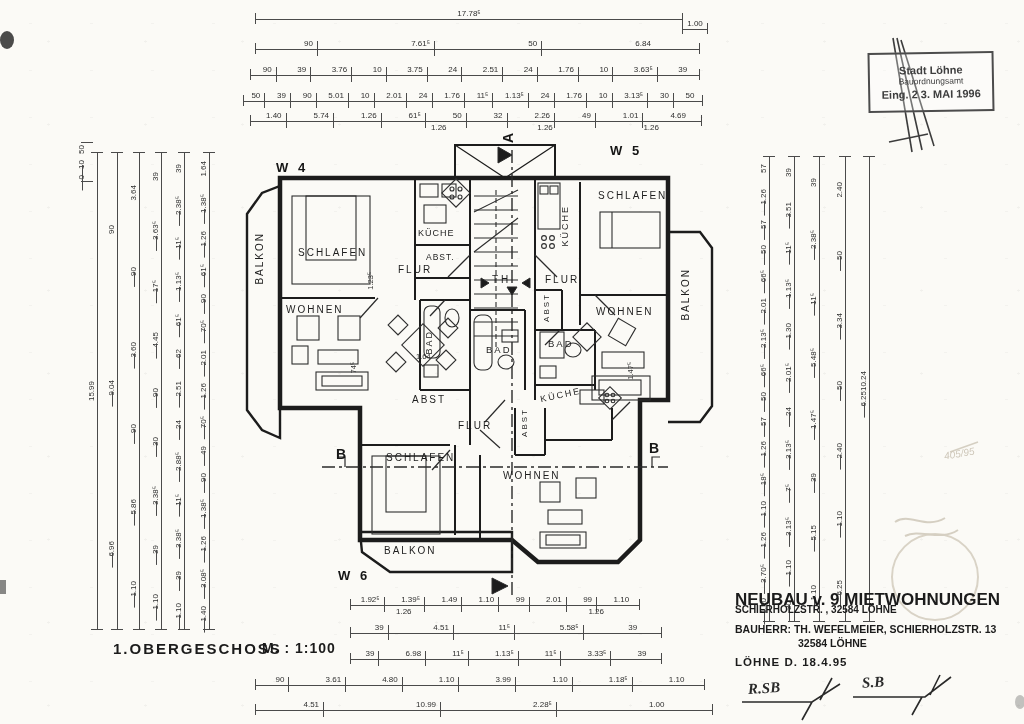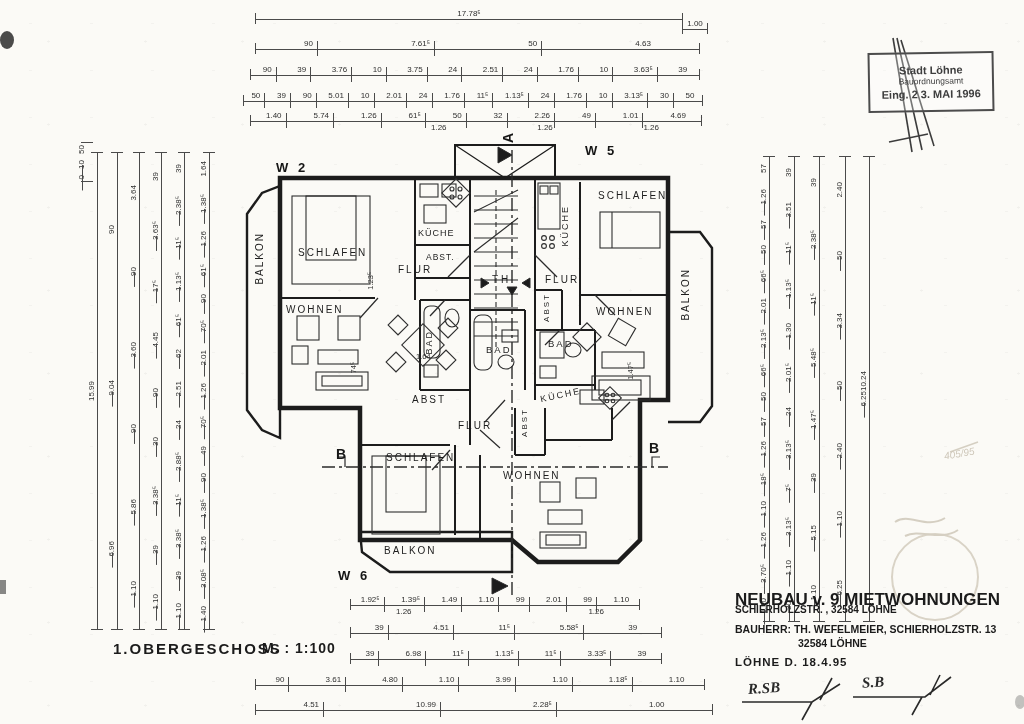--- a/index.html
+++ b/index.html
@@ -211,21 +211,21 @@
   <div class="dimrow total" style="left:255px;top:6px;width:428px">
       <span>17.78⁵</span>
     </div>
   <div class="dimrow total" style="left:682px;top:16px;width:26px">
       <span>1.00</span>
     </div>
   <div class="dimrow" style="left:255px;top:36px;width:445px">
       <span>90</span>
       <span>7.61⁵</span>
       <span>50</span>
-      <span>4.63</span>
+      <span>6.84</span>
     </div>
   <div class="dimrow" style="left:250px;top:62px;width:450px">
       <span>90</span>
       <span>39</span>
       <span>3.76</span>
       <span>10</span>
       <span>3.75</span>
       <span>24</span>
       <span>2.51</span>
       <span>24</span>
@@ -431,22 +431,22 @@
       <span>50</span>
       <span>2.40</span>
       <span>1.10</span>
       <span>6.25</span>
     </div>
   <div class="dimcol total" style="left:856px;top:156px;height:466px">
       <span>10.24</span>
       <span>6.25</span>
     </div>
 
-  <div class="apt" style="left:276px;top:160px">W 2</div>
-  <div class="apt" style="left:585px;top:143px">W 5</div>
+  <div class="apt" style="left:276px;top:160px">W 4</div>
+  <div class="apt" style="left:610px;top:143px">W 5</div>
   <div class="apt" style="left:338px;top:568px">W 6</div>
 
   <div class="marker" style="left:503px;top:130px;transform:rotate(-90deg)">A</div>
   <div class="marker" style="left:336px;top:446px">B</div>
   <div class="marker" style="left:649px;top:440px">B</div>
 
   <div class="lbl vert" style="left:254px;top:232px">BALKON</div>
   <div class="lbl" style="left:298px;top:247px">SCHLAFEN</div>
   <div class="lbl" style="left:418px;top:228px;font-size:9px;letter-spacing:1px">KÜCHE</div>
   <div class="lbl" style="left:426px;top:252px;font-size:8.5px;letter-spacing:1px">ABST.</div>

